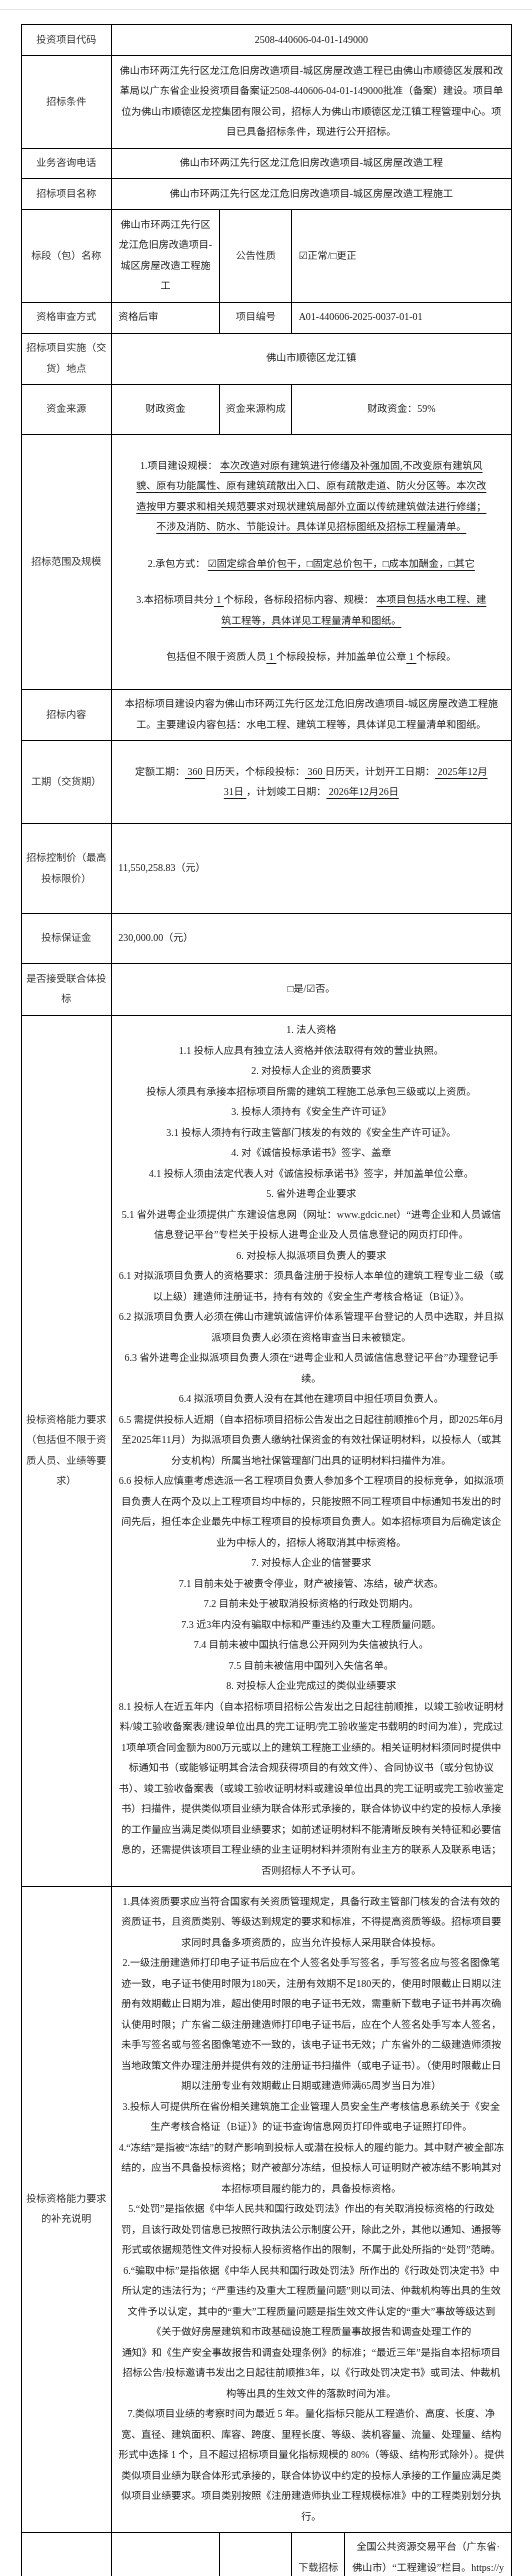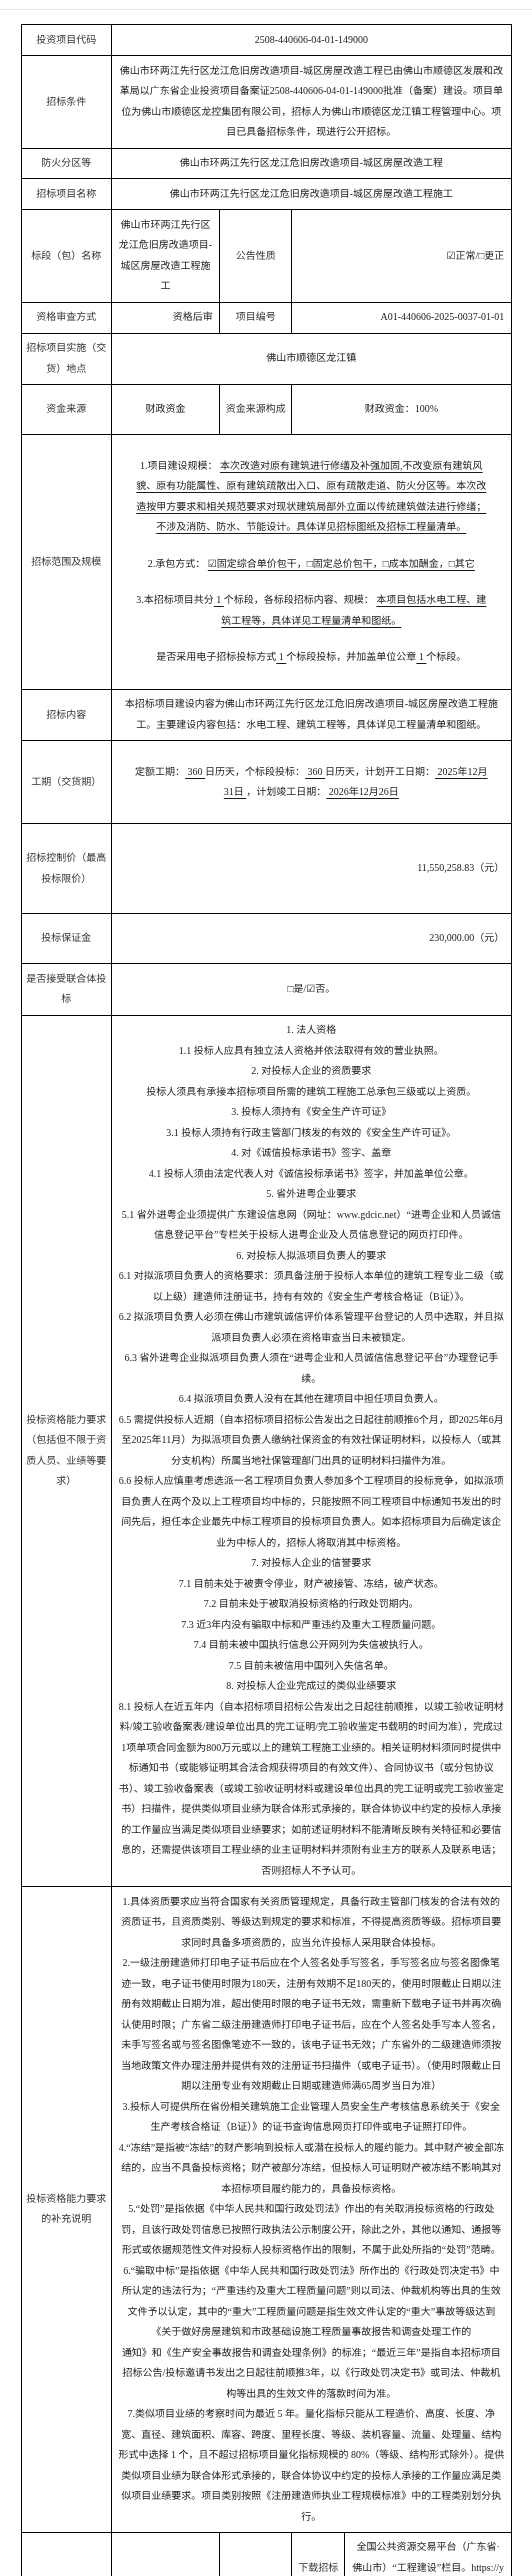--- a/index.html
+++ b/index.html
@@ -5,21 +5,21 @@
   html,body{margin:0;padding:0;background:#fff;color:#1a1a1a;
     font-family:"DejaVu Sans","Liberation Sans",sans-serif;}
   body{width:533px;}
   .topline{height:0;border-top:0.7px solid #e7e7e7;margin-top:8.7px;}
   .wrap{width:491px;margin:14.6px auto 17.3px;}
   table.tender{width:100%;border-collapse:collapse;table-layout:fixed;}
   td{border:0.7px solid #000;padding:4.7px 6.7px;font-size:10px;line-height:2.05;
      vertical-align:middle;word-break:break-all;overflow-wrap:break-word;font-family:Liberation Serif, serif;}
   td.lbl{text-align:center;color:#333;padding:4.7px 4px;}
   td.val{text-align:center;}
-  td.center{text-align:right;}
+  td.center{text-align:left;}
   .pre{white-space:pre-wrap;margin-top:45px;}
   .u{text-decoration:underline;text-underline-offset:2.7px;}
   td.h-tall{height:79px;margin-left:24px;}
   td.h-mid{height:40px;}
   .rich div{margin:16px;}
 </style>
 </head>
 <body>
 
 <div class="topline"></div>
@@ -39,21 +39,21 @@
     <td class="lbl">投资项目代码</td>
     <td class="val" colspan="4">2508-440606-04-01-149000</td>
   </tr>
 
   <tr>
     <td class="lbl">招标条件</td>
     <td class="val" colspan="4">佛山市环两江先行区龙江危旧房改造项目-城区房屋改造工程已由佛山市顺德区发展和改革局以广东省企业投资项目备案证2508-440606-04-01-149000批准（备案）建设。项目单位为佛山市顺德区龙控集团有限公司，招标人为佛山市顺德区龙江镇工程管理中心。项目已具备招标条件，现进行公开招标。</td>
   </tr>
 
   <tr>
-    <td class="lbl">防火分区等</td>
+    <td class="lbl">业务咨询电话</td>
     <td class="val" colspan="4">佛山市环两江先行区龙江危旧房改造项目-城区房屋改造工程</td>
   </tr>
 
   <tr>
     <td class="lbl">招标项目名称</td>
     <td class="val" colspan="4">佛山市环两江先行区龙江危旧房改造项目-城区房屋改造工程施工</td>
   </tr>
 
   <tr>
     <td class="lbl">标段（包）名称</td>
@@ -71,30 +71,30 @@
 
   <tr>
     <td class="lbl">招标项目实施（交货）地点</td>
     <td class="val h-mid" colspan="4">佛山市顺德区龙江镇</td>
   </tr>
 
   <tr>
     <td class="lbl">资金来源</td>
     <td class="val h-mid">财政资金</td>
     <td class="lbl">资金来源构成</td>
-    <td class="val" colspan="2">财政资金：100%</td>
+    <td class="val" colspan="2">财政资金：59%</td>
   </tr>
 
   <tr>
     <td class="lbl">招标范围及规模</td>
     <td class="val rich" colspan="4">
             <div><span>1.项目建设规模： </span><span class="u">本次改造对原有建筑进行修缮及补强加固,不改变原有建筑风貌、原有功能属性、原有建筑疏散出入口、原有疏散走道、防火分区等。本次改造按甲方要求和相关规范要求对现状建筑局部外立面以传统建筑做法进行修缮；不涉及消防、防水、节能设计。具体详见招标图纸及招标工程量清单。</span></div>
             <div><span>2.承包方式： </span><span class="u">☑固定综合单价包干，□固定总价包干，□成本加酬金，□其它</span></div>
             <div><span>3.本招标项目共分</span><span class="u"> 1 </span><span>个标段，各标段招标内容、规模： </span><span class="u">本项目包括水电工程、建筑工程等，具体详见工程量清单和图纸。</span></div>
-            <div><span>是否采用电子招标投标方式</span><span class="u"> 1 </span><span>个标段投标，并加盖单位公章</span><span class="u"> 1 </span><span>个标段。</span></div>
+            <div><span>包括但不限于资质人员</span><span class="u"> 1 </span><span>个标段投标，并加盖单位公章</span><span class="u"> 1 </span><span>个标段。</span></div>
           </td>
   </tr>
 
   <tr>
     <td class="lbl">招标内容</td>
     <td class="val" colspan="4">本招标项目建设内容为佛山市环两江先行区龙江危旧房改造项目-城区房屋改造工程施工。主要建设内容包括：水电工程、建筑工程等，具体详见工程量清单和图纸。</td>
   </tr>
 
   <tr>
     <td class="lbl">工期（交货期）</td>

